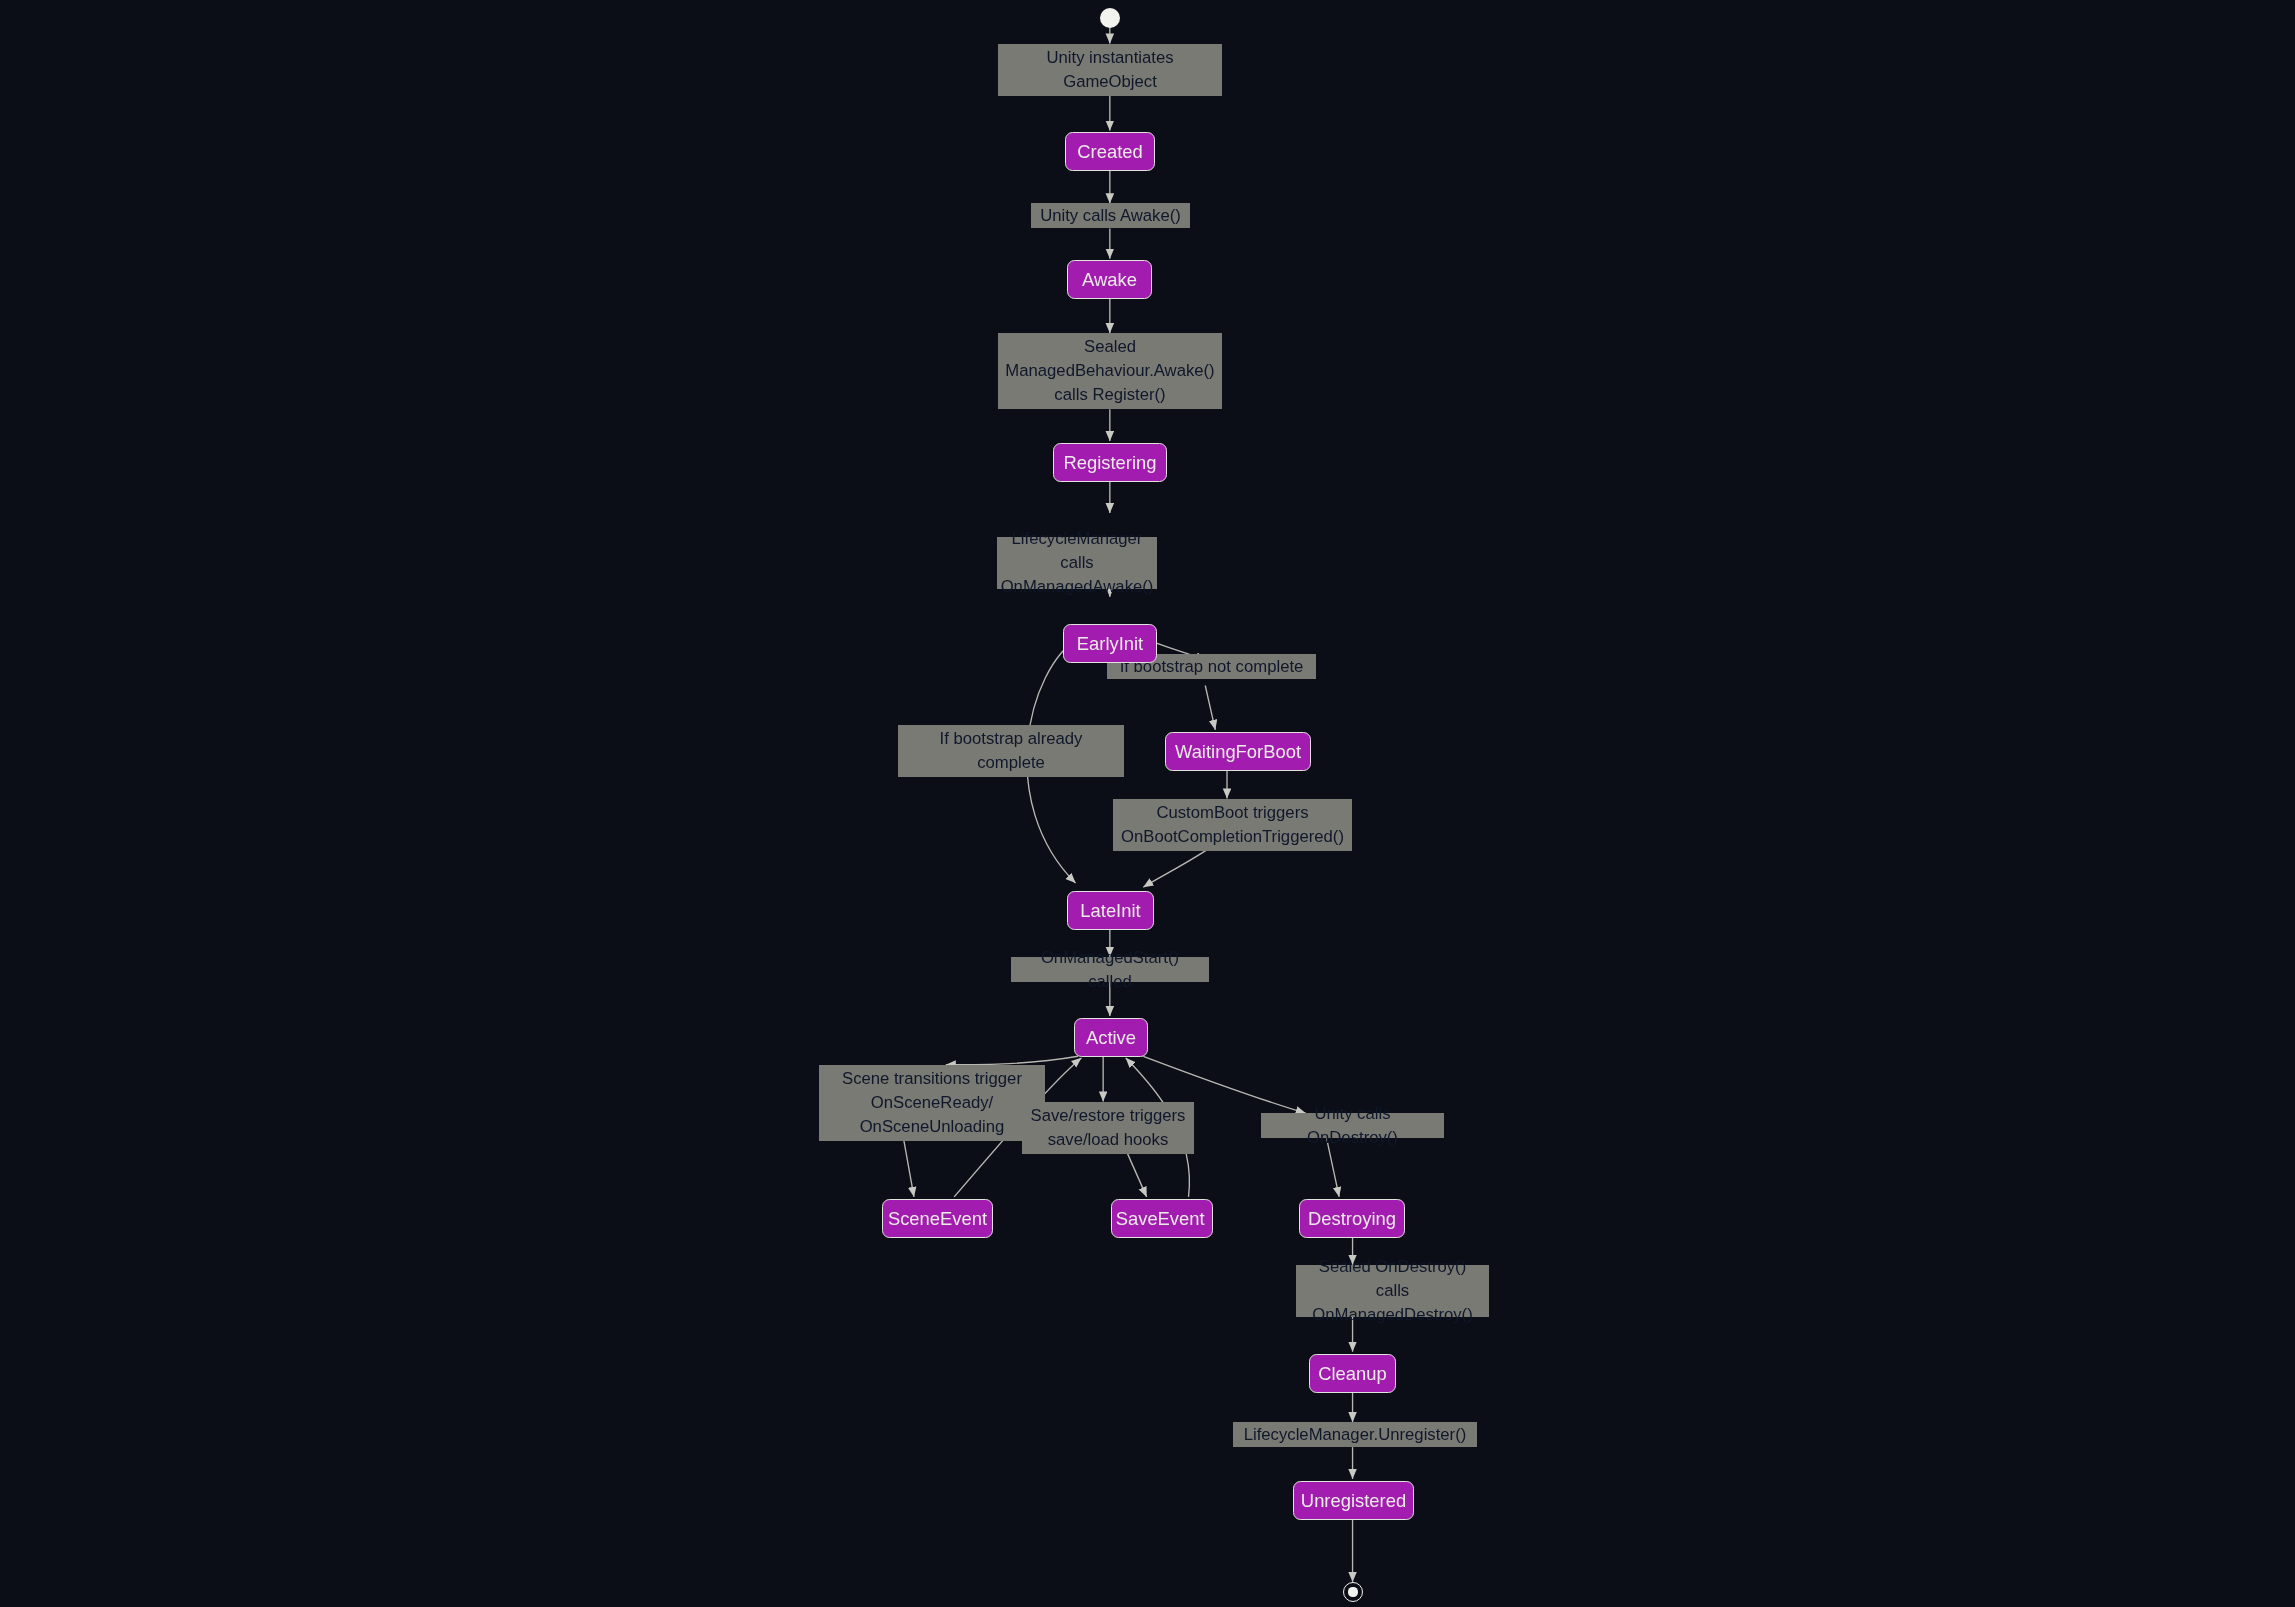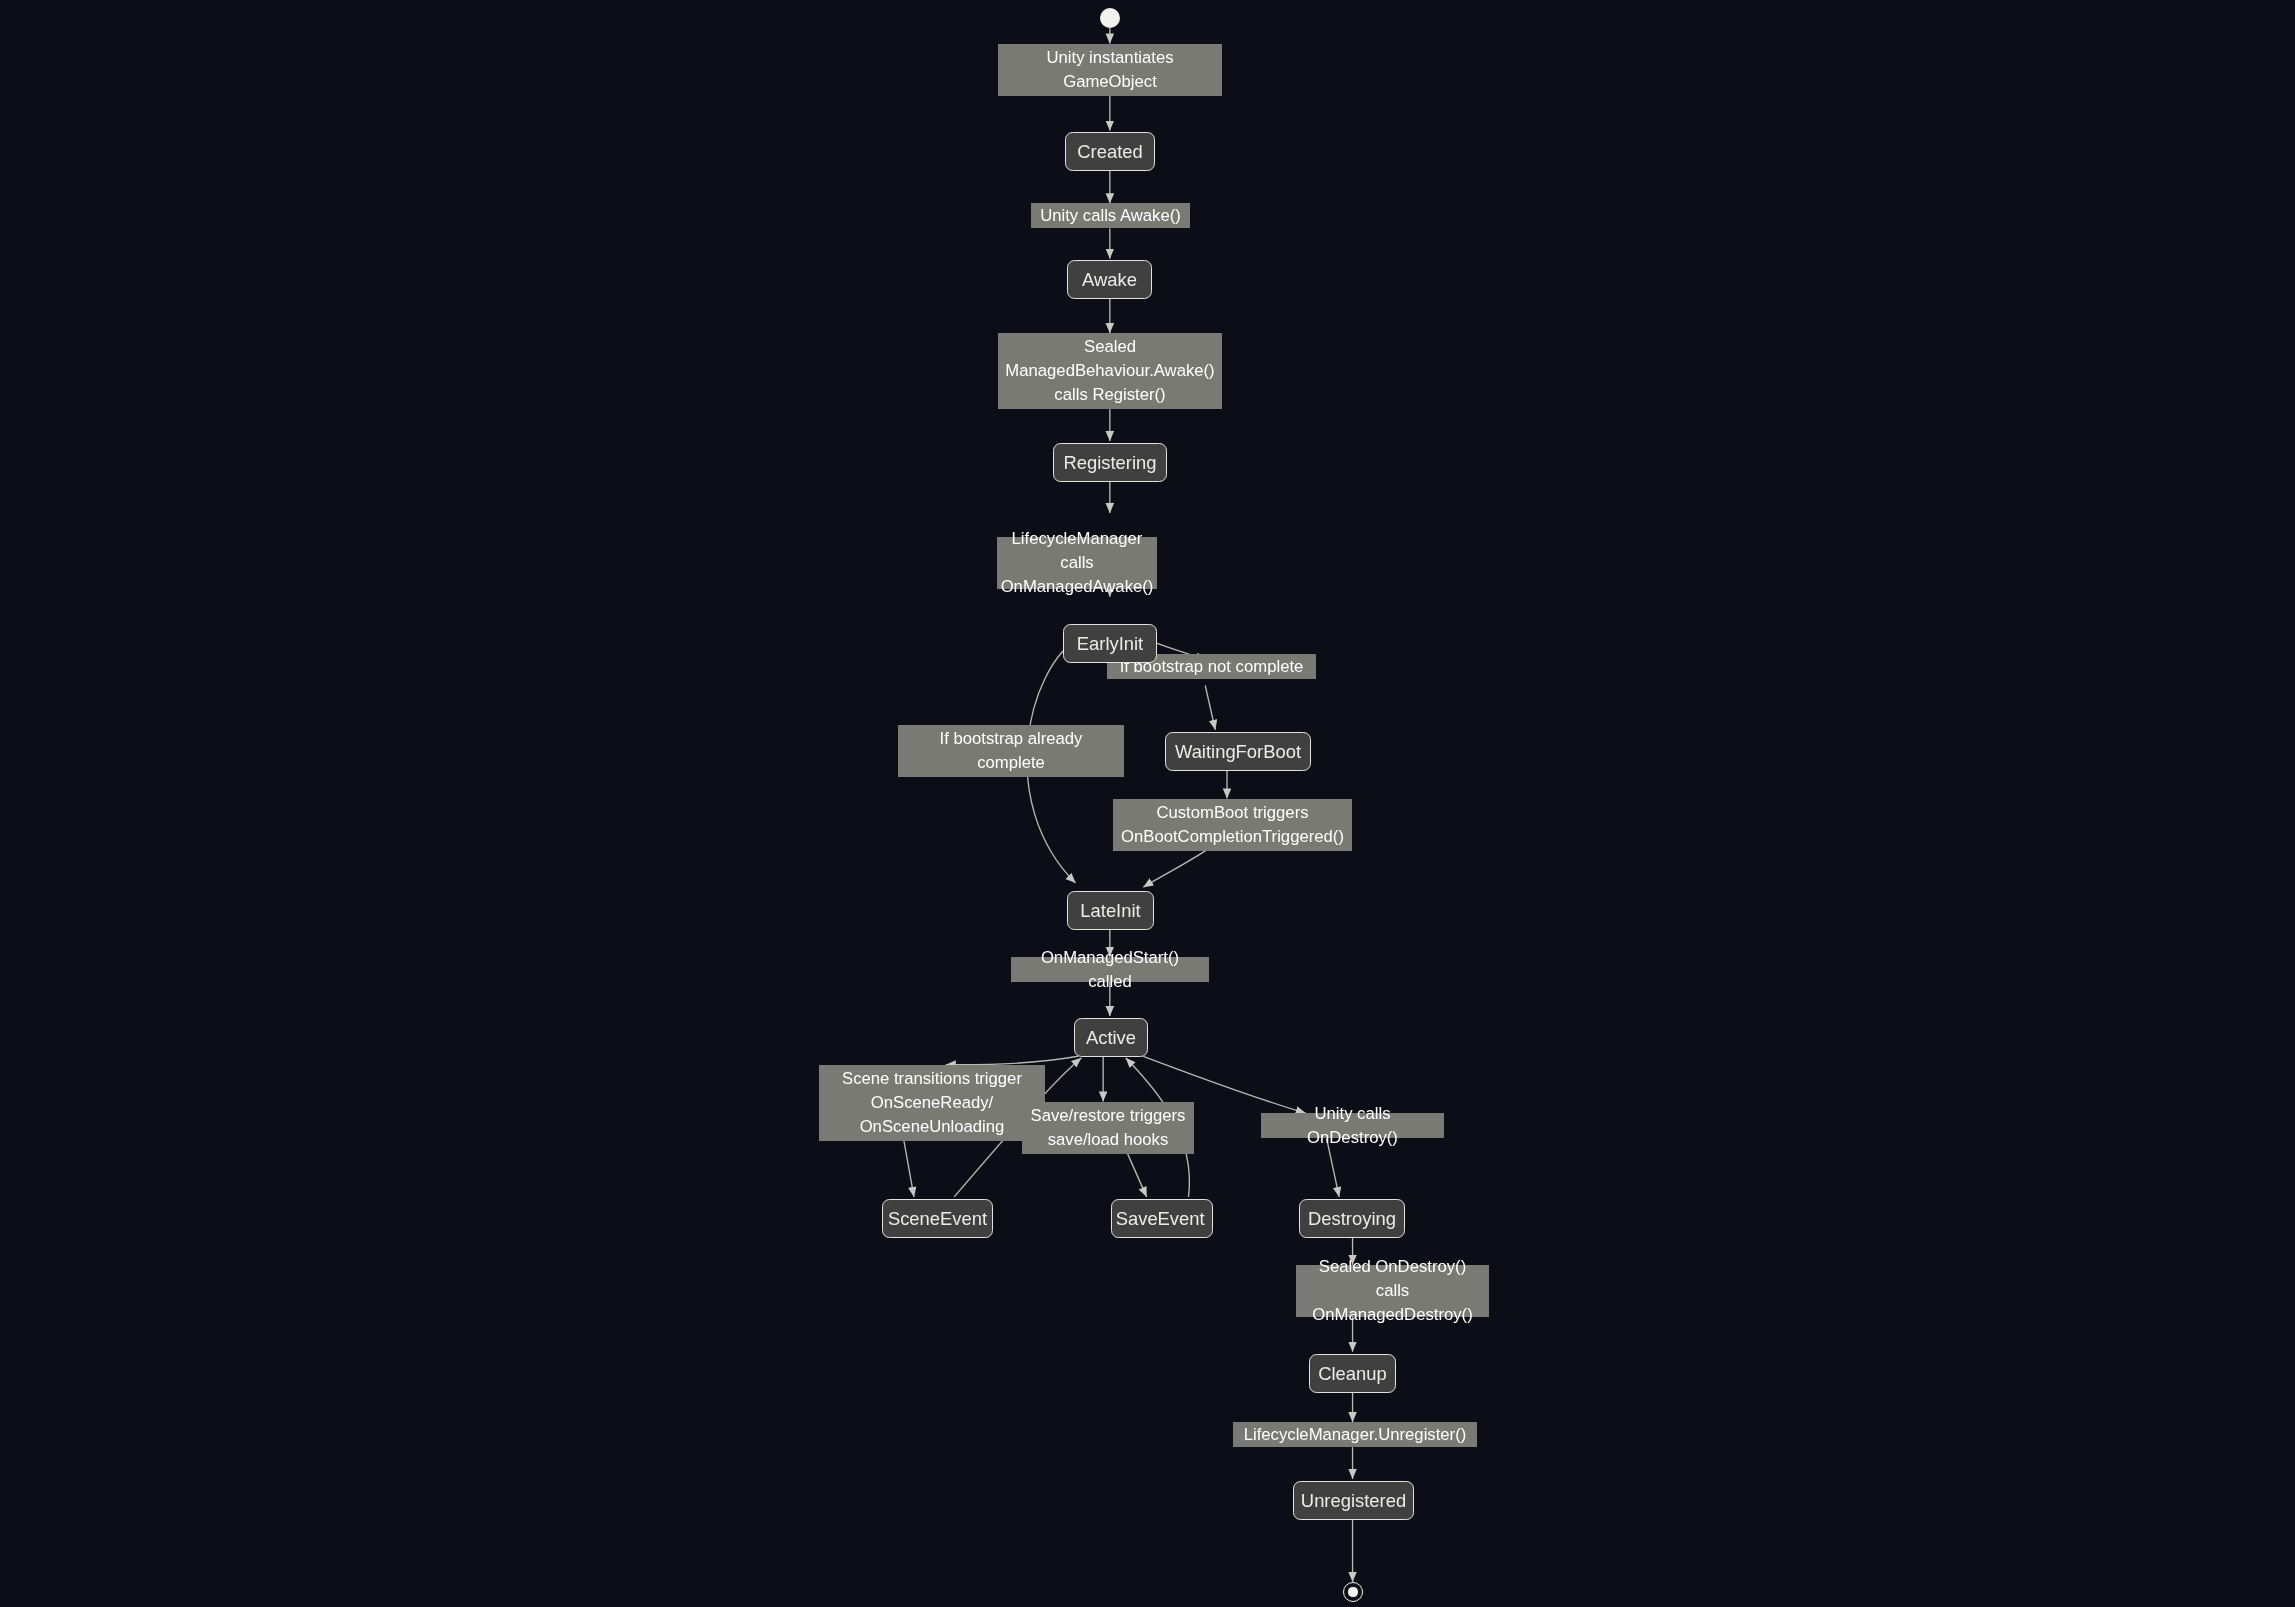--- a/index.html
+++ b/index.html
@@ -23,38 +23,38 @@
     position: absolute;
     left: 0;
     top: 0;
     width: 2295px;
     height: 1607px;
     pointer-events: none;
   }
   .state-node {
     position: absolute;
     box-sizing: border-box;
-    background: #404040;
+    background: #a21caf;
     border: 1.3px solid #e3e3dd;
     border-radius: 7.5px;
     color: #eceCe6;
     font-size: 18.4px;
     line-height: 1.25;
     display: flex;
     align-items: center;
     justify-content: center;
     text-align: center;
     padding: 5.9px 11.7px;
     white-space: nowrap;
   }
   .edge-label {
     position: absolute;
     box-sizing: border-box;
     background: #7a7a74;
-    color: #ffffff;
+    color: #0f172a;
     font-size: 16.7px;
     line-height: 1.42;
     text-align: center;
     padding: 1.7px 5.9px;
     white-space: pre-line;
     display: flex;
     align-items: center;
     justify-content: center;
   }
   .start-dot {

